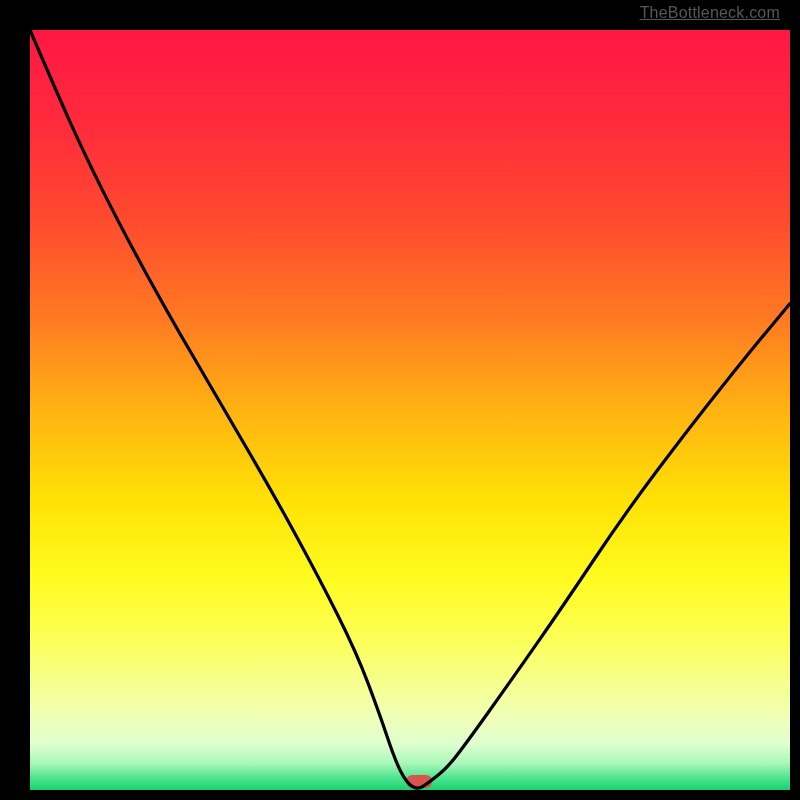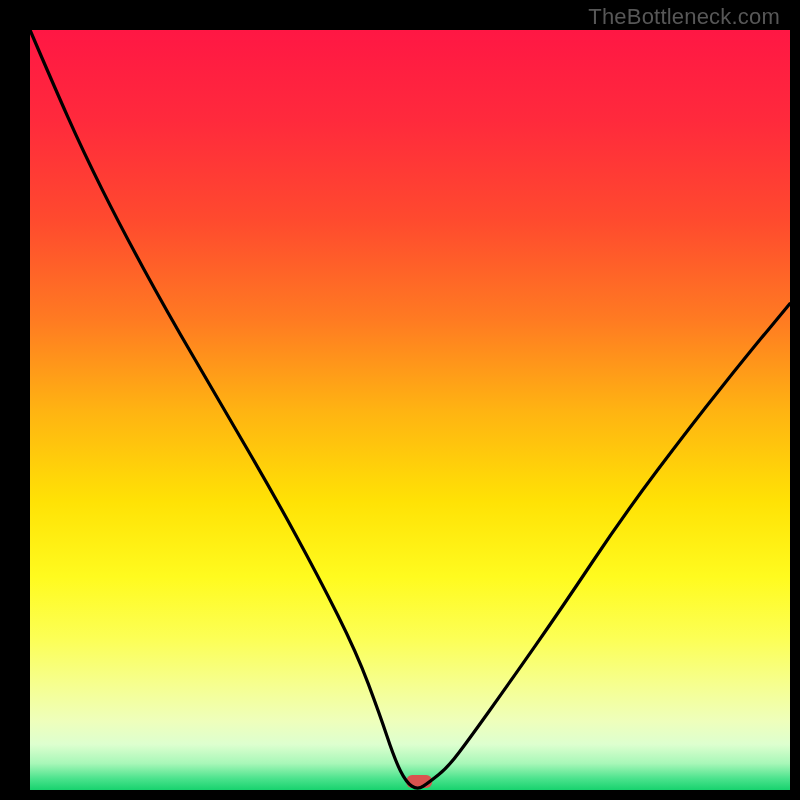--- a/index.html
+++ b/index.html
@@ -15,24 +15,25 @@
     position: relative;
     width: 800px;
     height: 800px;
     background: #000;
   }
   .watermark {
     position: absolute;
     top: 4px;
     right: 20px;
     color: #575757;
-    font-size: 22px;
+    font-size: 16px;
     font-weight: 500;
     letter-spacing: 0.2px;
     z-index: 5;
+    text-decoration: underline;
   }
   svg.plot {
     position: absolute;
     left: 0;
     top: 0;
   }
 </style>
 </head>
 <body>
 

